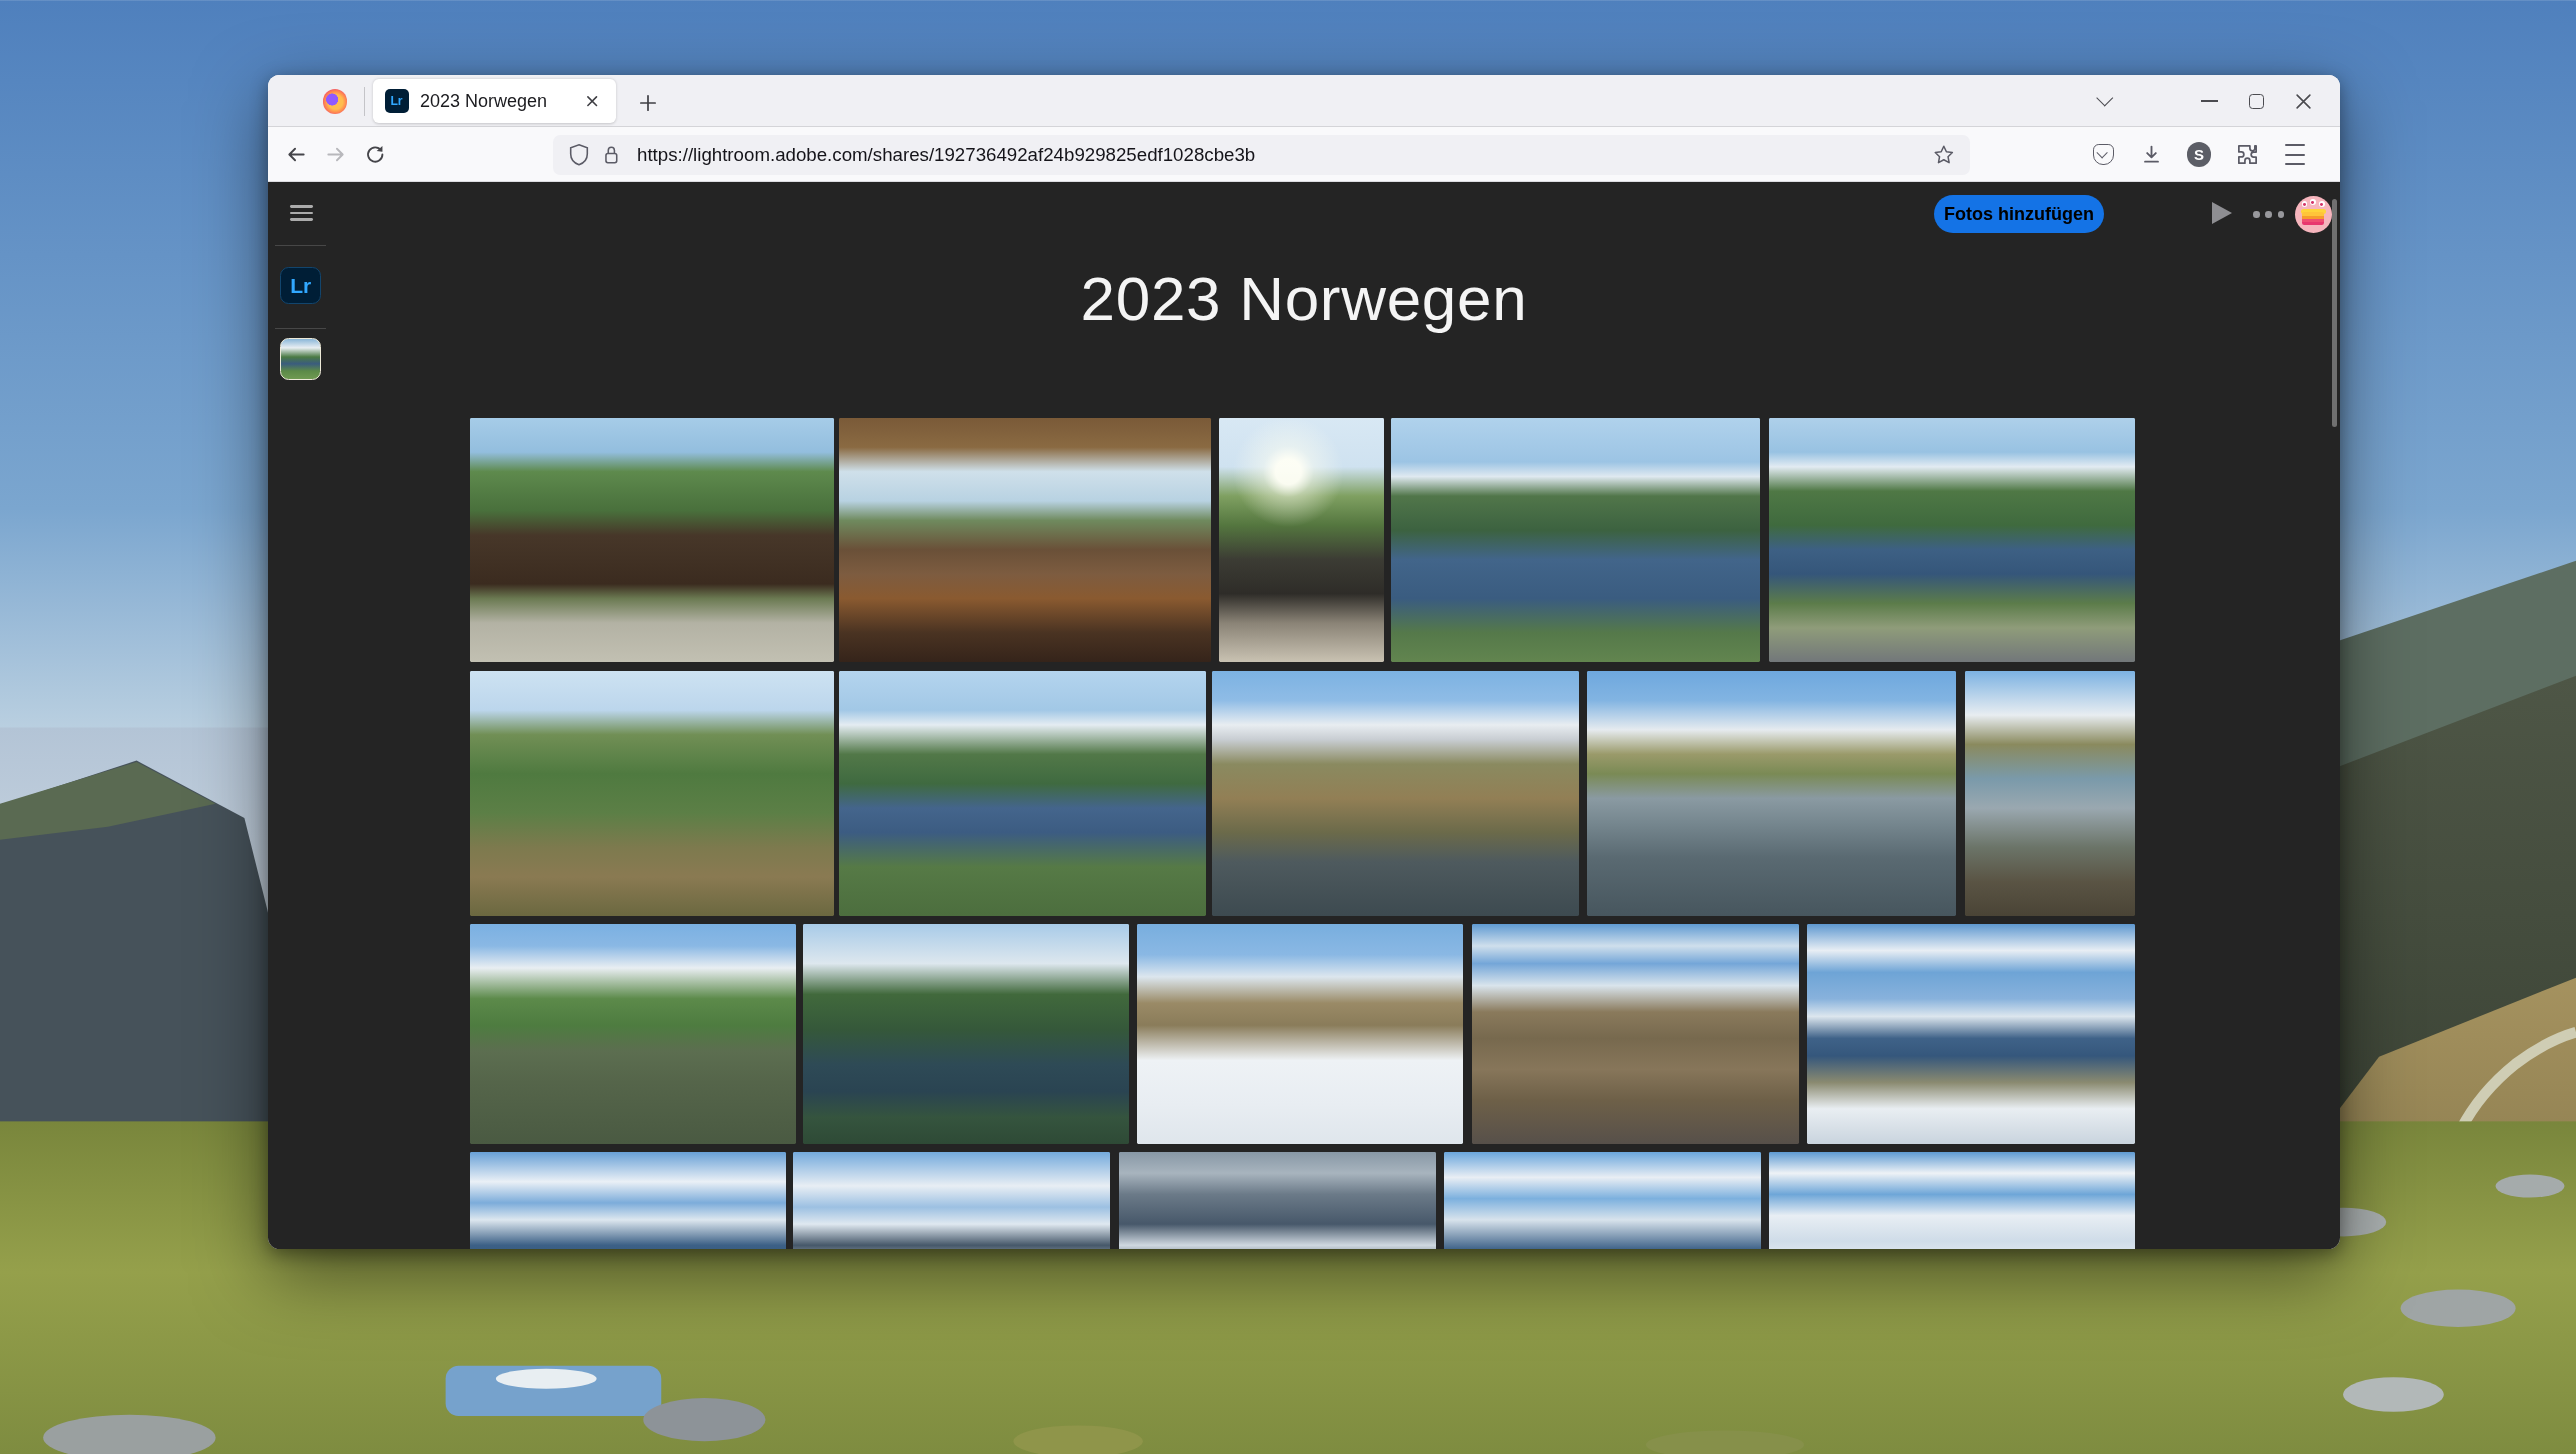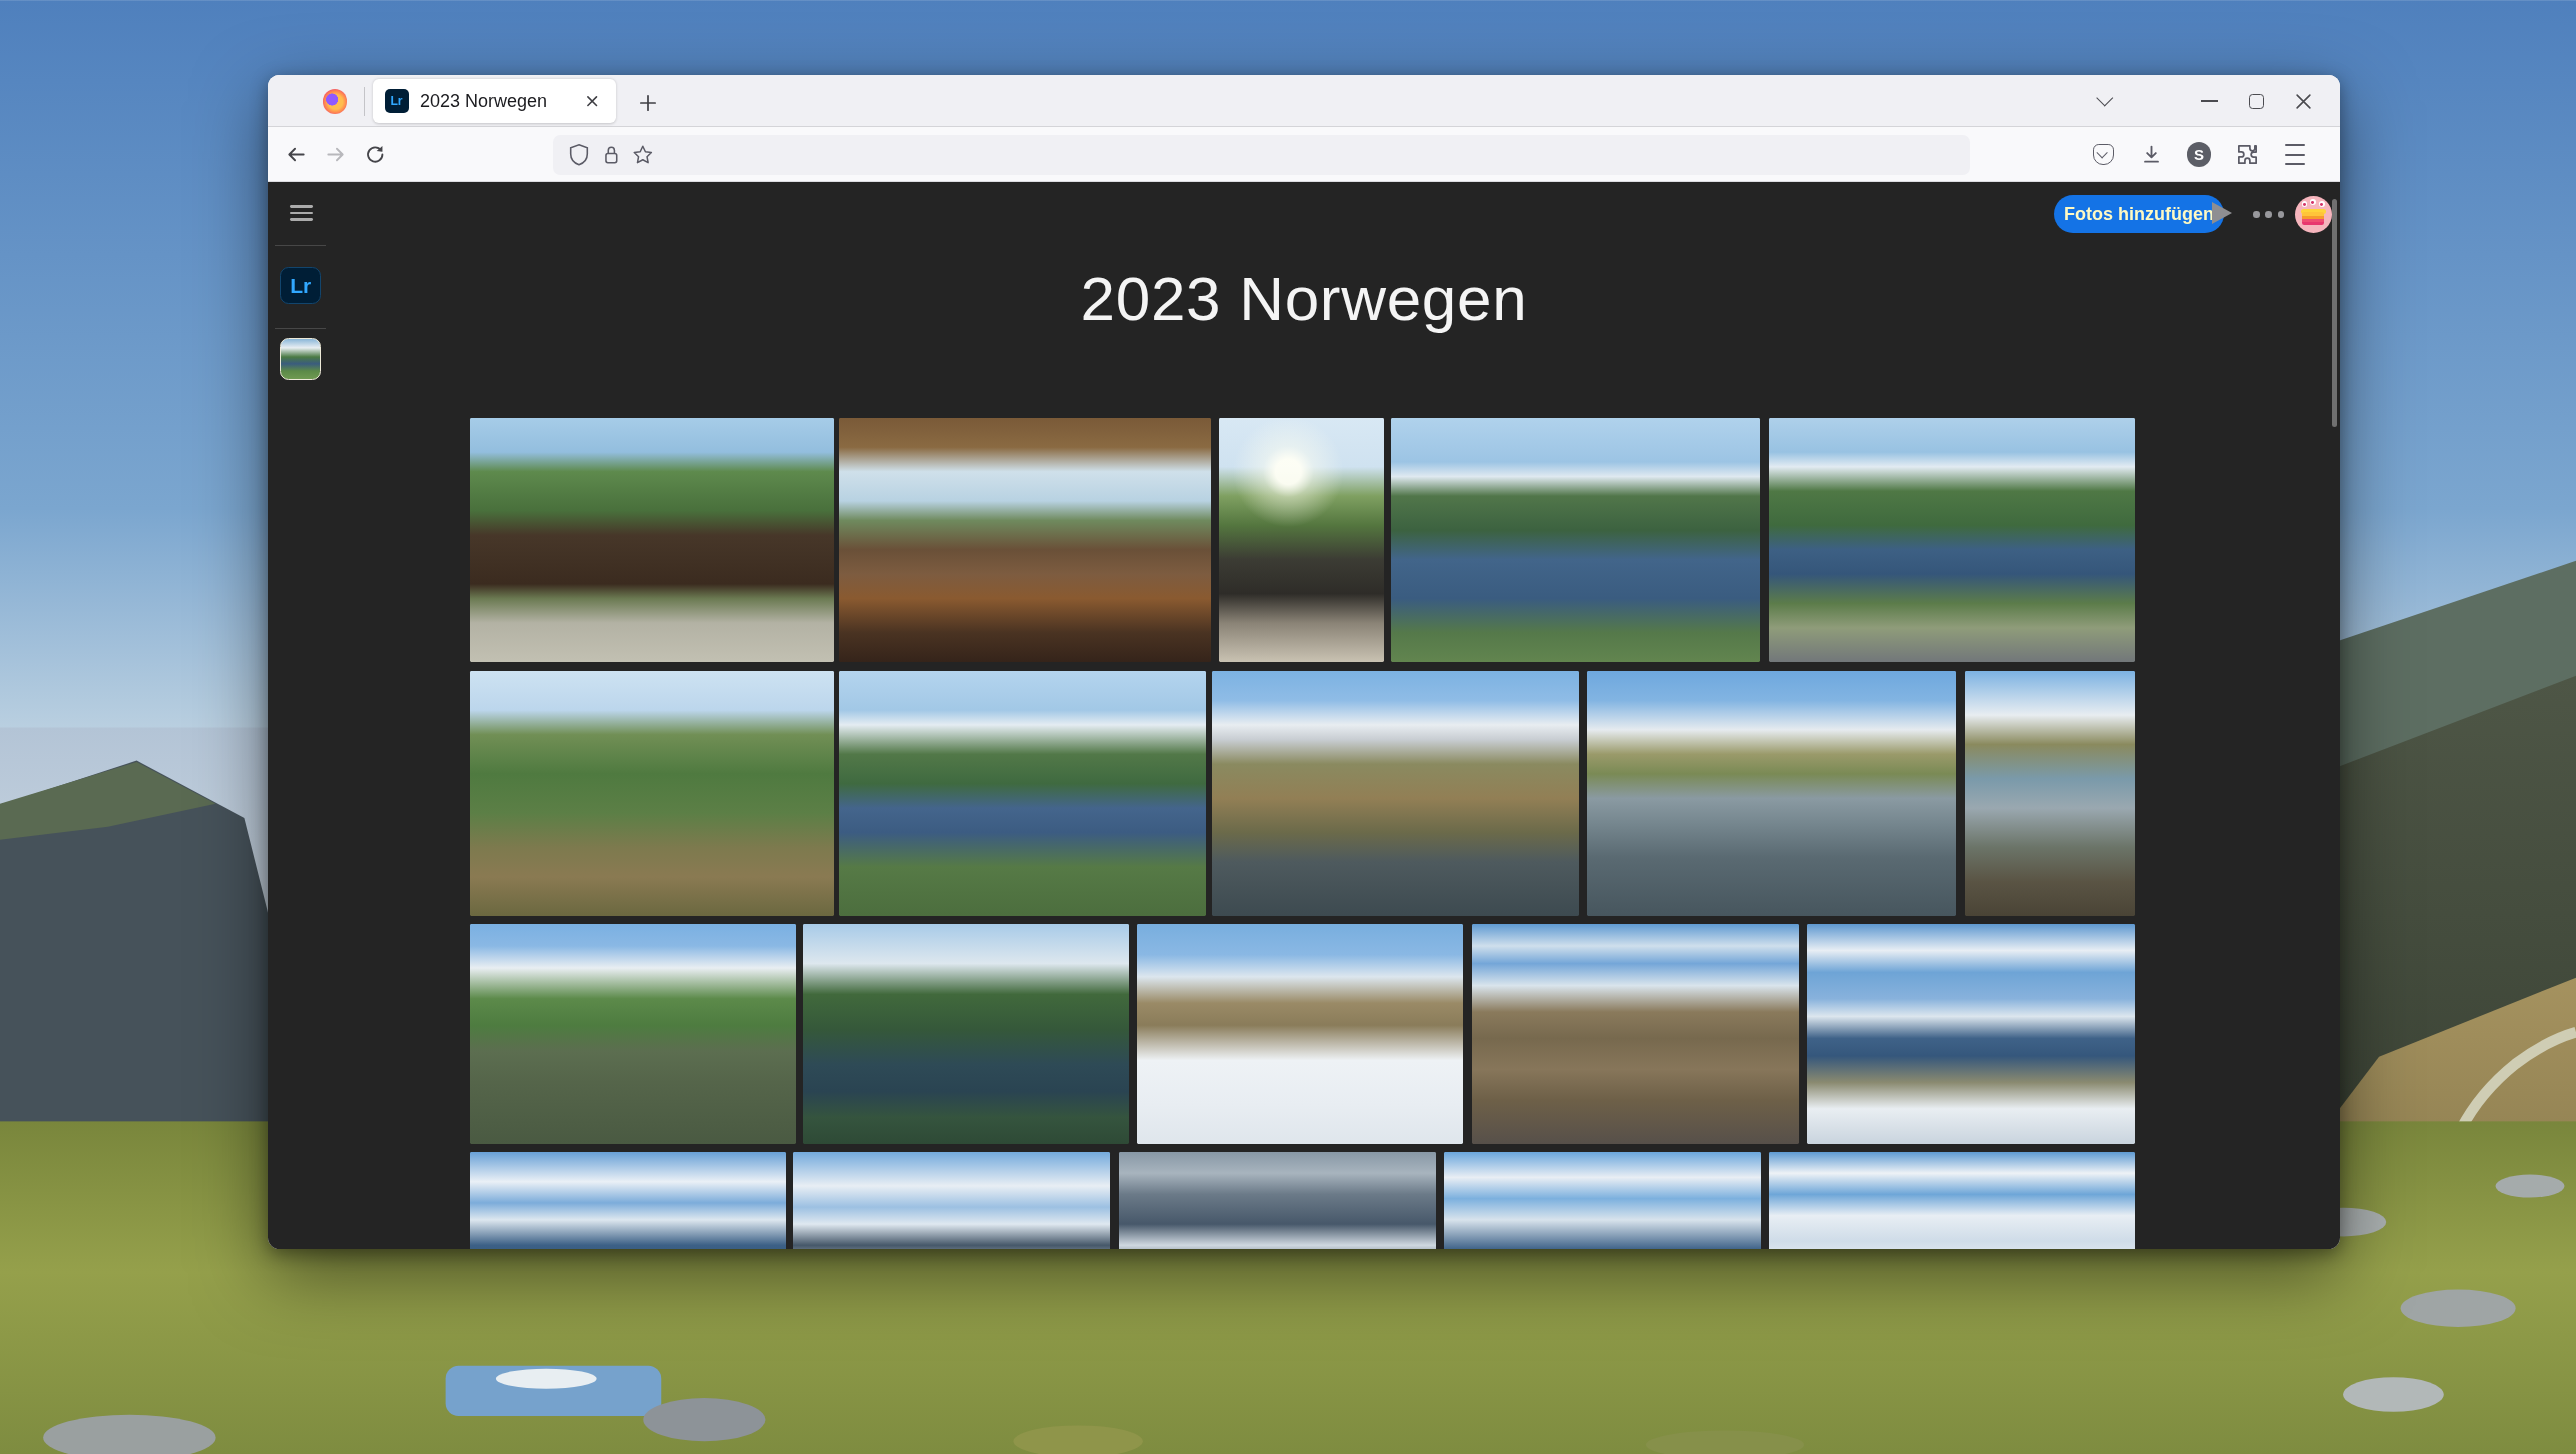--- a/index.html
+++ b/index.html
@@ -58,22 +58,22 @@
   .pg-hamburger { position:absolute; left:21.6px; top:19.4px; width:23px; cursor:pointer; }
   .pg-hamburger div { height:2.4px; background:#ababab; margin:4px 0; border-radius:1.4px; }
   .side-div { position:absolute; left:6.5px; width:51px; height:1.4px; background:#474747; }
   .lr-logo { position:absolute; left:12.2px; top:85px; width:41px; height:37px; border-radius:8.6px;
     background:#001e36; border:0.7px solid #12456d; color:#31a8ff; font-size:21px; font-weight:bold;
     display:flex; align-items:center; justify-content:center; }
   .album-thumb { position:absolute; left:12.2px; top:156px; width:41px; height:42px; border-radius:8.6px;
     border:1.4px solid #ece9d8; }
   .page-title { position:absolute; left:0; right:0; top:81px; text-align:center; color:#f4f4f4;
     font-size:62px; font-weight:100; letter-spacing:0.7px; }
-  .add-btn { position:absolute; left:1786px; top:13px; width:170px; height:38px; border-radius:19.4px;
-    border:none; background:#1473e6; color:#fef9c3; font-size:18px; font-weight:bold;
+  .add-btn { position:absolute; left:1666px; top:13px; width:170px; height:38px; border-radius:19.4px;
+    border:none; background:#1473e6; color:#000000; font-size:18px; font-weight:bold;
     font-family:inherit; display:flex; align-items:center; justify-content:center; }
   .play-ic { position:absolute; left:1944px; top:20px; width:0; height:0;
     border-left:20px solid #8e8e92; border-top:11.5px solid transparent; border-bottom:11.5px solid transparent; }
   .dots { position:absolute; left:1985px; top:29px; display:flex; gap:5.8px; }
   .dots div { width:6.5px; height:6.5px; border-radius:50%; background:#98989c; }
   .avatar { position:absolute; left:2027px; top:13.7px; width:37px; height:37px; border-radius:50%;
     background:#f6b5bd; overflow:hidden; }
   .cake-body { position:absolute; left:7.2px; top:16px; width:22px; height:13px; border-radius:2.2px;
     background:linear-gradient(180deg,#ffc43a 0 28%, #f79b2e 28% 52%, #ef4e72 52% 74%, #e8376e 74% 100%); }
   .cake-top { position:absolute; left:5.8px; top:13.7px; width:25px; height:5px; border-radius:2.9px; background:#ffd43a; }
@@ -198,20 +198,21 @@
         <svg class="ic" width="20" height="21.6" viewBox="0 0 24 26">
             <path d="M12 1 L22 4.5 V12 C22 18.5 17.5 23 12 25 C6.5 23 2 18.5 2 12 V4.5 Z" fill="none" stroke="#5b5b66" stroke-width="1.9"></path>
           </svg>
       </span>
       <span class="tool-ic">
         <svg class="ic" width="18.7" height="20" viewBox="0 0 24 26">
           <rect x="5" y="11" width="14" height="12" rx="2.5" fill="none" stroke="#5b5b66" stroke-width="2"></rect>
           <path d="M8 11 V7 a4 4 0 0 1 8 0 V11" fill="none" stroke="#5b5b66" stroke-width="2"></path>
         </svg>
       </span>
+      <span class="url-text">https://lightroom.adobe.com/shares/192736492af24b929825edf1028cbe3b</span>
       <span class="tool-ic">
         <svg class="ic" width="21.6" height="21.6" viewBox="0 0 24 24">
             <path d="M12 2.5 L14.9 8.6 L21.5 9.5 L16.7 14.1 L17.9 20.7 L12 17.5 L6.1 20.7 L7.3 14.1 L2.5 9.5 L9.1 8.6 Z" fill="none" stroke="#5b5b66" stroke-width="1.7" stroke-linejoin="round"></path>
           </svg>
       </span>
     </div>
 
     <div class="right-icons">
       <div class="tool-ic">
           <div class="icon-pocket"></div>

